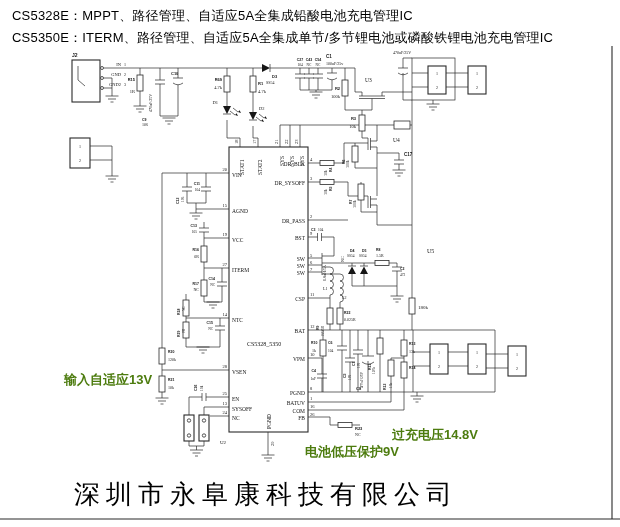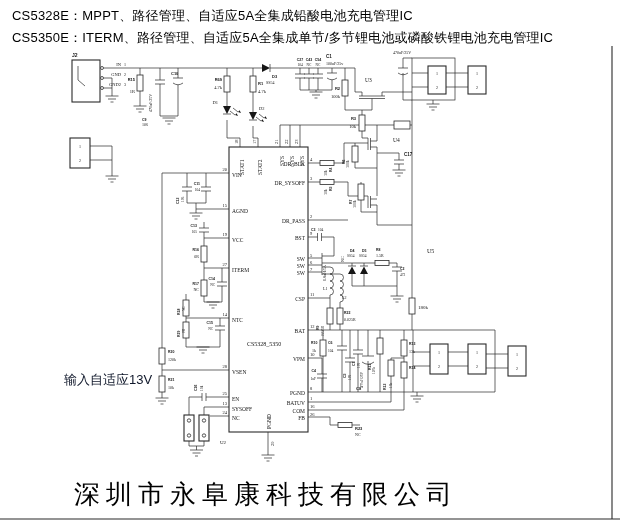--- a/index.html
+++ b/index.html
@@ -1,18 +1,18 @@
 <!DOCTYPE html>
 <html><head>
 <meta charset="utf-8">
 <style>
   html,body{margin:0;padding:0;background:#fff}
   .page{position:relative;width:620px;height:527px;background:#fff;overflow:hidden;font-family:"Liberation Sans",sans-serif}
   .hdr{position:absolute;left:12px;color:#000;font-weight:normal;font-size:13px;letter-spacing:.2px;white-space:nowrap}
-  .note{position:absolute;color:#0f172a;font-weight:normal;font-size:13px;white-space:nowrap}
+  .note{position:absolute;color:#4d7c0f;font-weight:bold;font-size:13px;white-space:nowrap}
   .company{position:absolute;left:0;top:477px;width:532px;text-align:center;color:#000;
            font-family:"DejaVu Serif","Liberation Serif",serif;font-size:26px;letter-spacing:6px;white-space:nowrap}
   svg{position:absolute;left:0;top:0}
   svg text{fill:#161616}
   .s35{font:3.5px "Liberation Serif",serif}.s4{font:4px "Liberation Serif",serif}
   .s45{font:4.5px "Liberation Serif",serif}.s5{font:5px "Liberation Serif",serif}
   .s55{font:5.5px "Liberation Serif",serif}.s6{font:6px "Liberation Serif",serif}
   .b35{font:bold 3.5px "Liberation Sans",sans-serif}.b4{font:bold 4px "Liberation Sans",sans-serif}
   .b45{font:bold 4.5px "Liberation Sans",sans-serif}.b5{font:bold 5px "Liberation Sans",sans-serif}
   .ae{text-anchor:end}.am{text-anchor:middle}
@@ -370,16 +370,18 @@
     <text class="s4 am" x="477" y="368">2</text>
     <text class="s4 am" x="517" y="356">1</text>
     <text class="s4 am" x="517" y="370">2</text>
   </g>
 </svg>
 
 <div class="hdr" style="top:7px">CS5328E：MPPT、路径管理、自适应5A全集成铅酸电池充电管理IC</div>
 <div class="hdr" style="top:29px">CS5350E：ITERM、路径管理、自适应5A全集成单节/多节锂电池或磷酸铁锂电池充电管理IC</div>
 
 <div class="note" style="left:64px;top:371px">输入自适应13V</div>
+<div class="note" style="left:305px;top:443px">电池低压保护9V</div>
+<div class="note" style="left:392px;top:426px">过充电压14.8V</div>
 
 <div class="company">深圳市永阜康科技有限公司</div>
 
 </div>
 
 </body></html>

